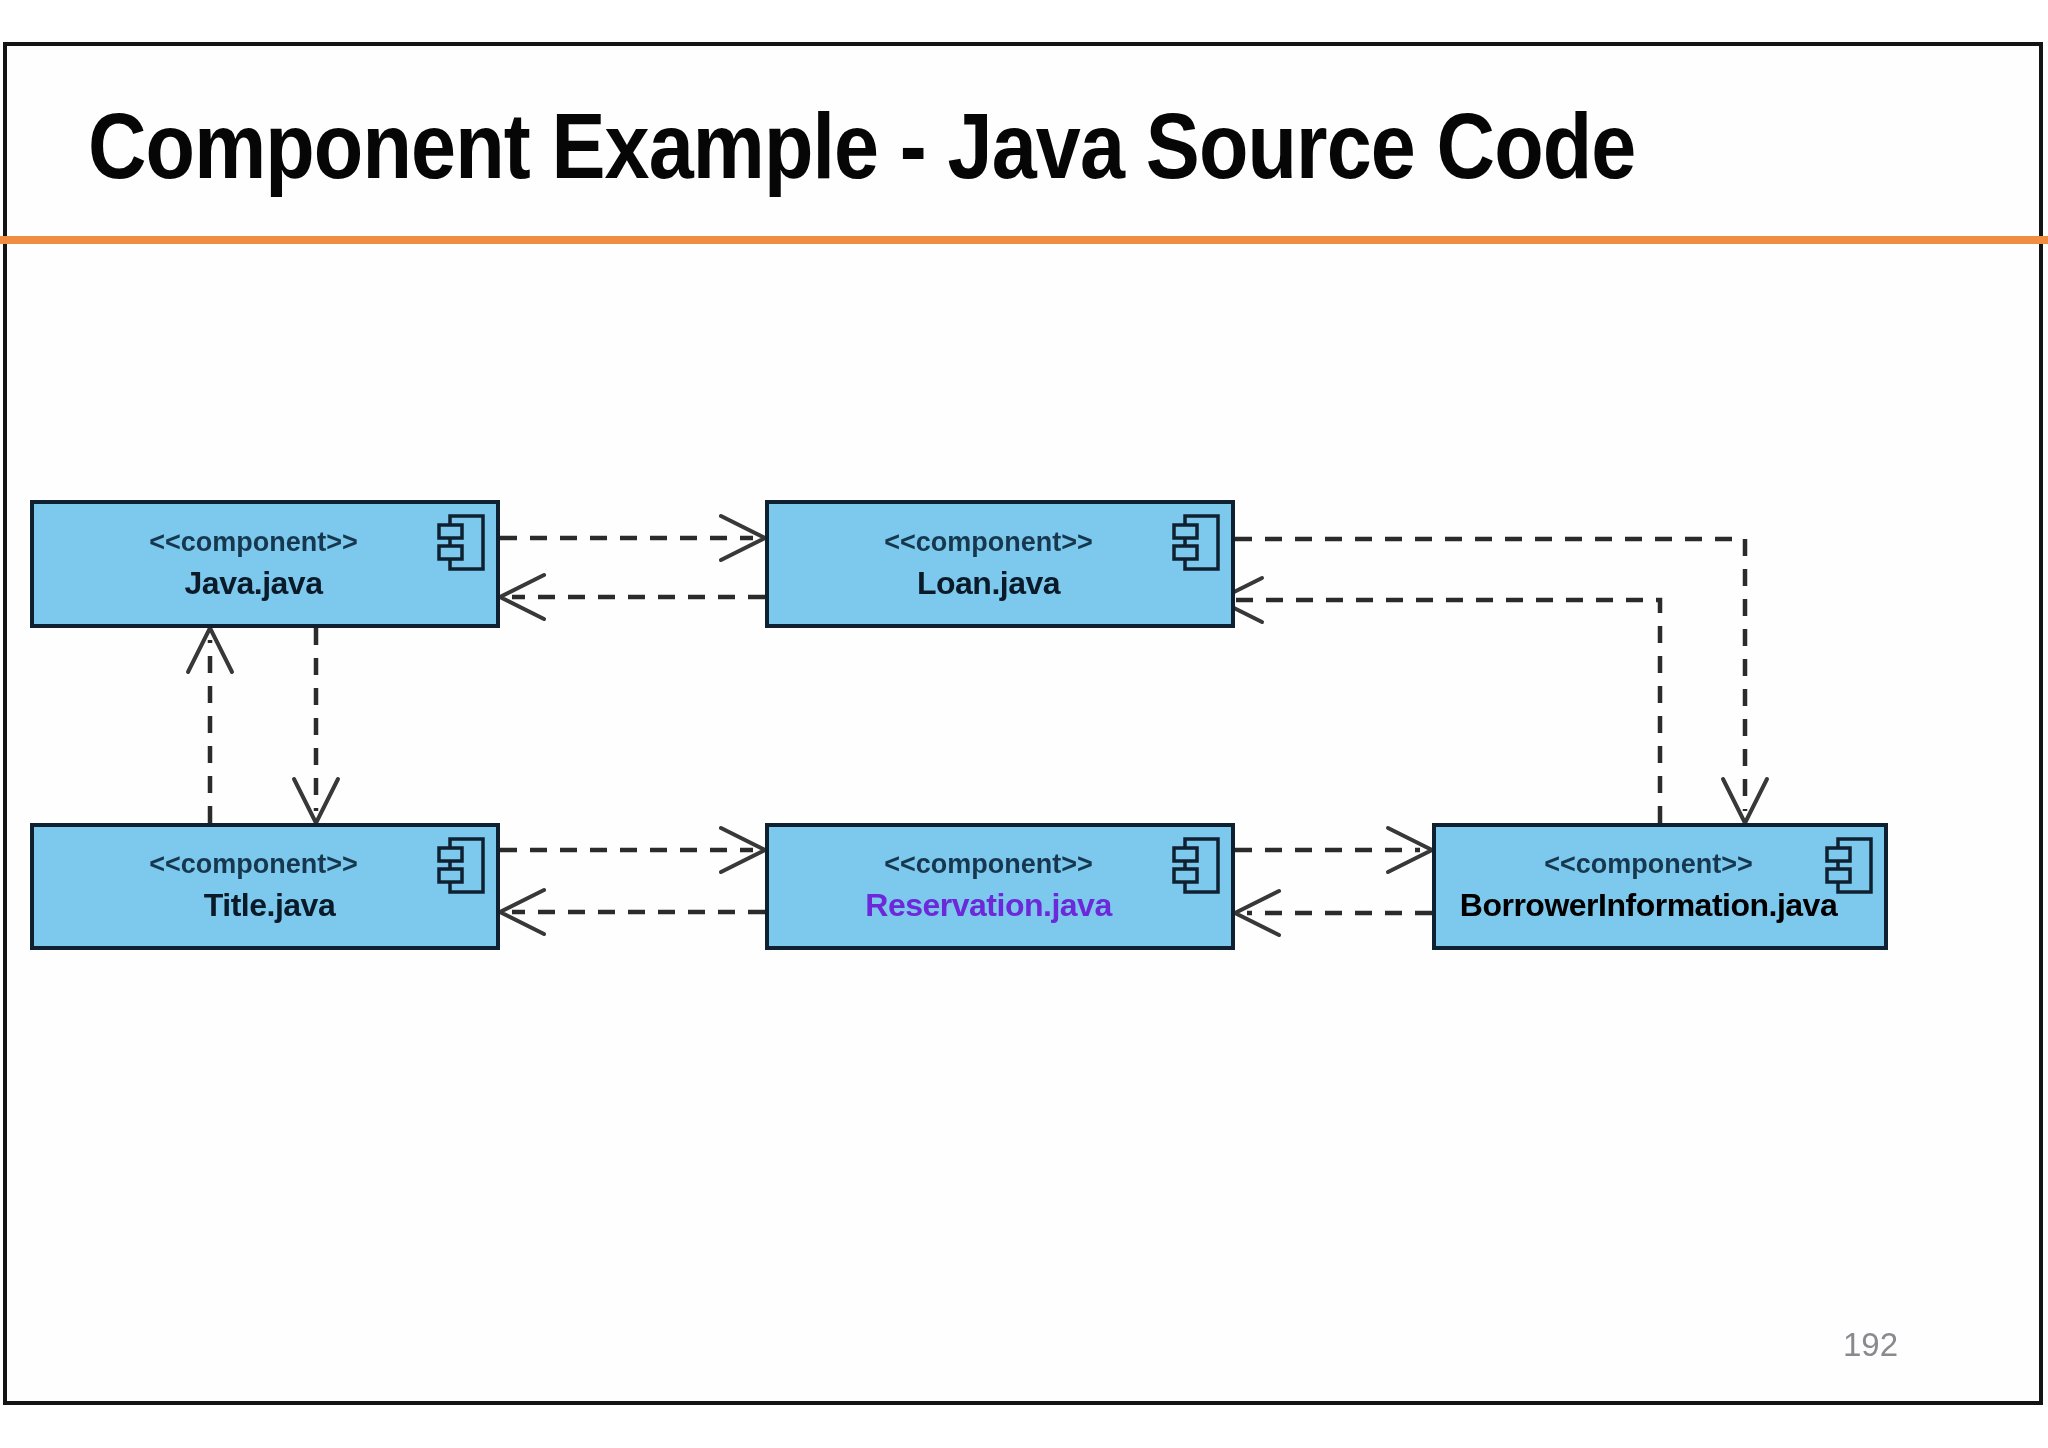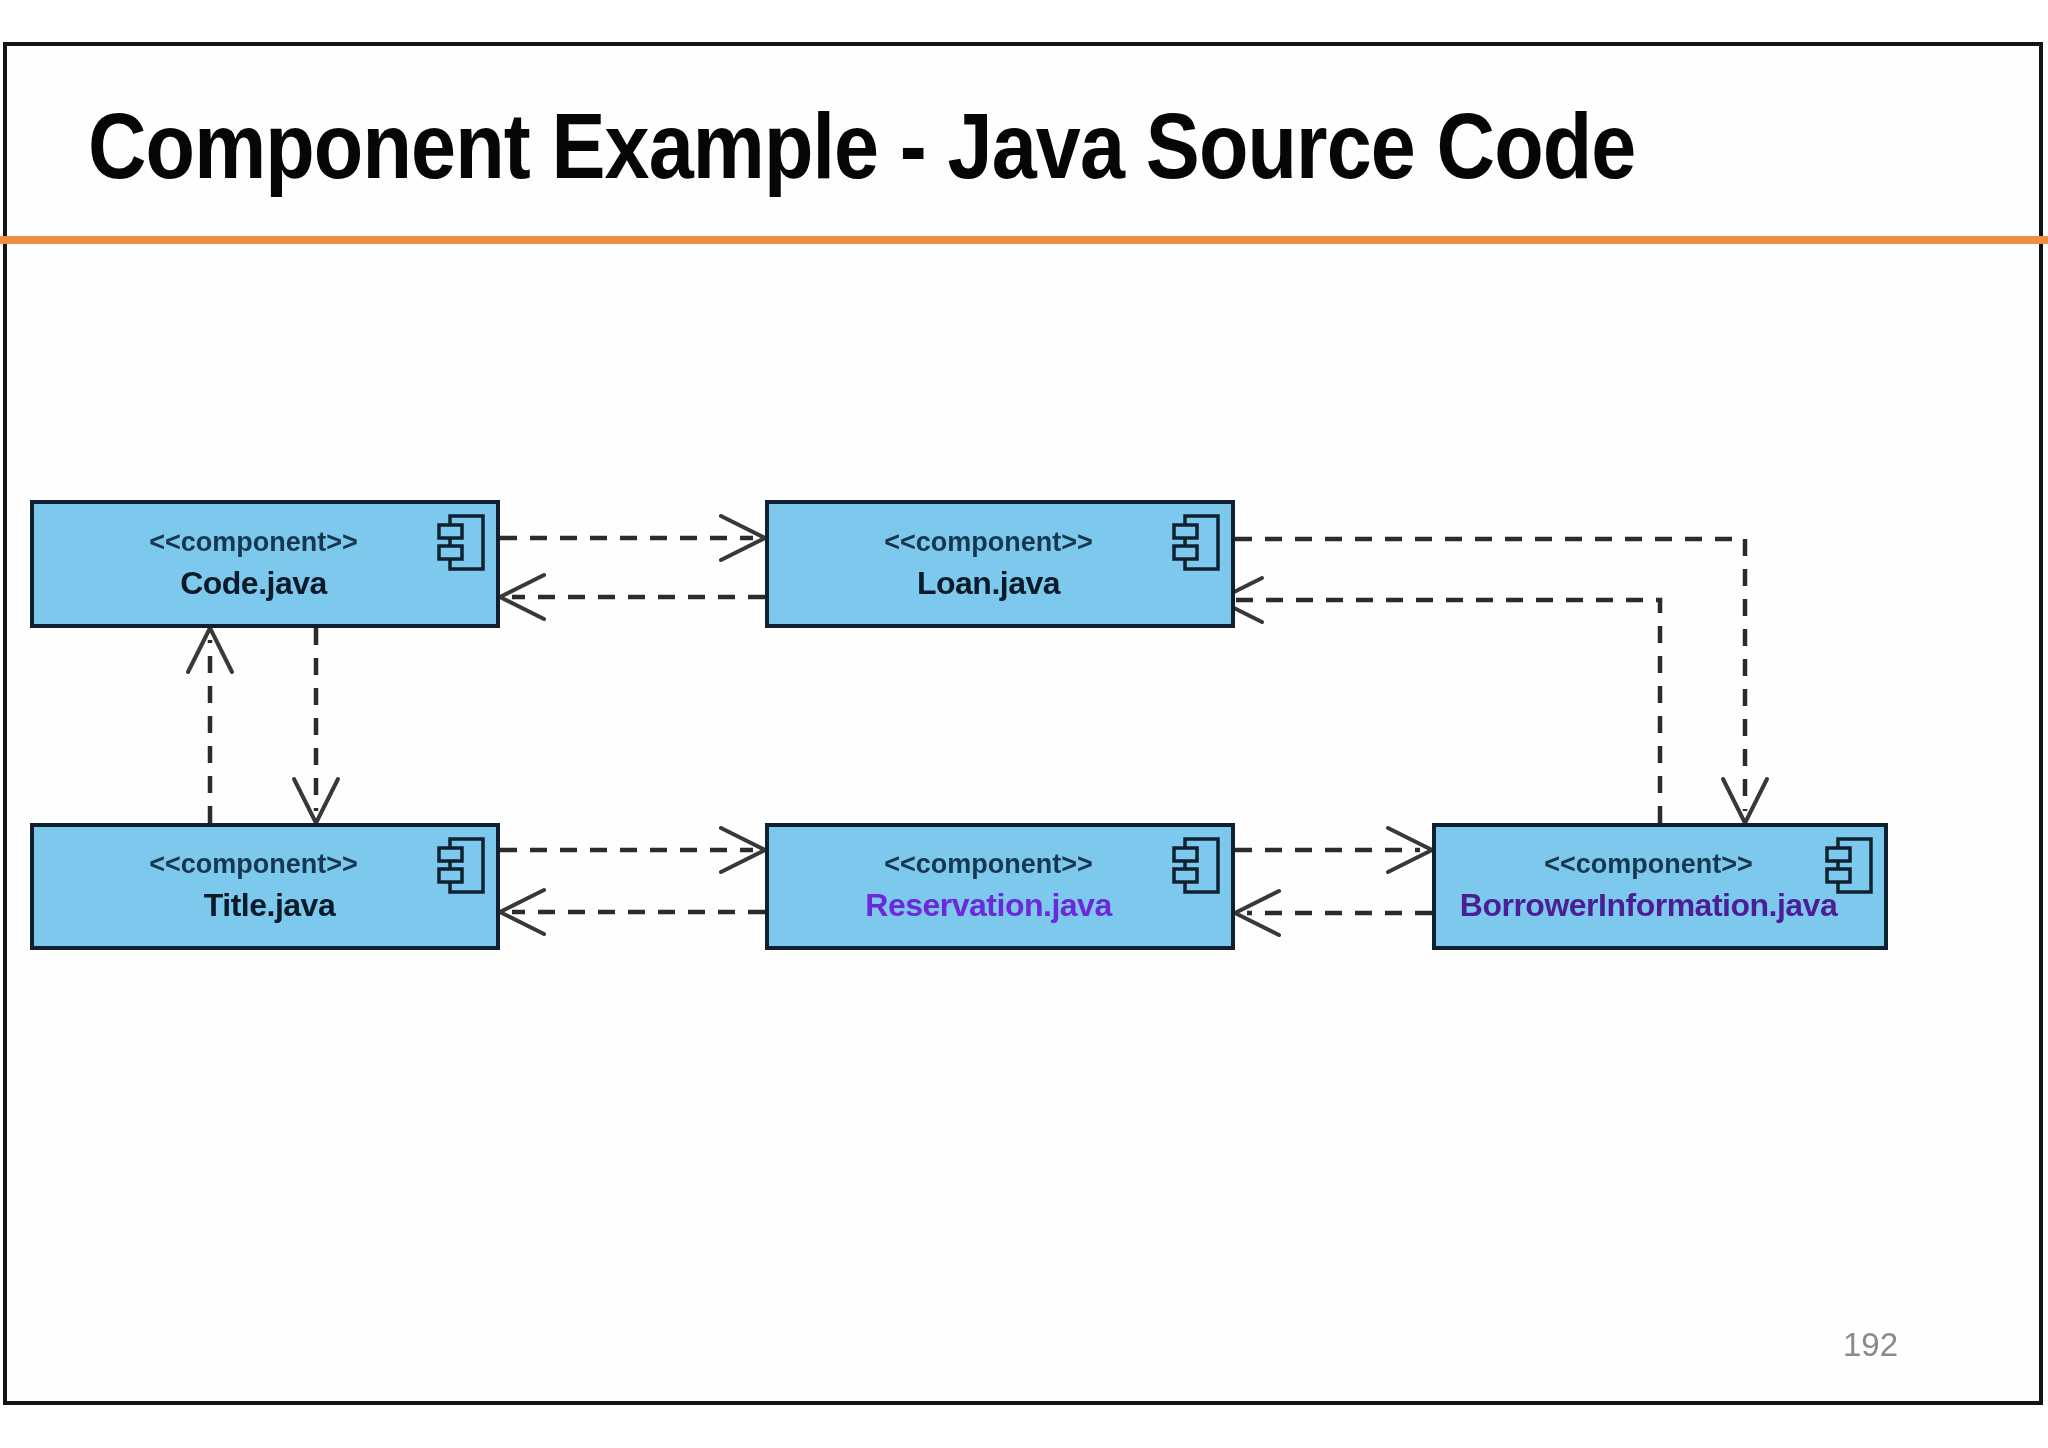--- a/index.html
+++ b/index.html
@@ -64,21 +64,21 @@
     <path d="M 1279 891 L 1235 913 L 1279 935" class="chevron"></path>
     <polyline points="1235,539 1745,539 1745,811" class="dash" stroke="#2B2B2B"></polyline>
     <path d="M 1723 779 L 1745 823 L 1767 779" class="chevron"></path>
     <polyline points="1660,823 1660,600 1230,600" class="dash" stroke="#2B2B2B"></polyline>
     <path d="M 1262 578 L 1218 600 L 1262 622" class="chevron"></path>
   </svg>
 
 <div id="diagram-layer">
     <div class="component-box" style="left: 30px; top: 500px; width: 470px; height: 128px; background: rgb(124, 201, 237); border-color: rgb(15, 33, 48);">
       <div class="stereotype" style="color: rgb(23, 55, 78);">&lt;&lt;component&gt;&gt;</div>
-      <div class="component-name" style="color: rgb(10, 26, 40);">Code.java</div>
+      <div class="component-name" style="color: rgb(10, 26, 40);">Java.java</div>
       <svg width="50" height="60" viewBox="0 0 50 60" class="comp-icon">
         <rect x="13" y="3" width="33" height="53" fill="#7CC9ED" stroke="#0F2130" stroke-width="3.5"></rect>
         <rect x="2" y="12" width="23" height="13" fill="#7CC9ED" stroke="#0F2130" stroke-width="3.5"></rect>
         <rect x="2" y="33" width="23" height="13" fill="#7CC9ED" stroke="#0F2130" stroke-width="3.5"></rect>
       </svg>
     </div>
     <div class="component-box" style="left: 765px; top: 500px; width: 470px; height: 128px; background: rgb(124, 201, 237); border-color: rgb(15, 33, 48);">
       <div class="stereotype" style="color: rgb(23, 55, 78);">&lt;&lt;component&gt;&gt;</div>
       <div class="component-name" style="color: rgb(10, 26, 40);">Loan.java</div>
       <svg width="50" height="60" viewBox="0 0 50 60" class="comp-icon">
@@ -100,21 +100,21 @@
       <div class="stereotype" style="color: rgb(23, 55, 78);">&lt;&lt;component&gt;&gt;</div>
       <div class="component-name" style="color: #6d28d9;">Reservation.java</div>
       <svg width="50" height="60" viewBox="0 0 50 60" class="comp-icon">
         <rect x="13" y="3" width="33" height="53" fill="#7CC9ED" stroke="#0F2130" stroke-width="3.5"></rect>
         <rect x="2" y="12" width="23" height="13" fill="#7CC9ED" stroke="#0F2130" stroke-width="3.5"></rect>
         <rect x="2" y="33" width="23" height="13" fill="#7CC9ED" stroke="#0F2130" stroke-width="3.5"></rect>
       </svg>
     </div>
     <div class="component-box" style="left: 1432px; top: 823px; width: 456px; height: 127px; background: rgb(124, 201, 237); border-color: rgb(15, 33, 48);">
       <div class="stereotype" style="color: rgb(23, 55, 78);">&lt;&lt;component&gt;&gt;</div>
-      <div class="component-name" style="color: #4c1d95;">BorrowerInformation.java</div>
+      <div class="component-name" style="color: #000000;">BorrowerInformation.java</div>
       <svg width="50" height="60" viewBox="0 0 50 60" class="comp-icon">
         <rect x="13" y="3" width="33" height="53" fill="#7CC9ED" stroke="#0F2130" stroke-width="3.5"></rect>
         <rect x="2" y="12" width="23" height="13" fill="#7CC9ED" stroke="#0F2130" stroke-width="3.5"></rect>
         <rect x="2" y="33" width="23" height="13" fill="#7CC9ED" stroke="#0F2130" stroke-width="3.5"></rect>
       </svg>
     </div>
   </div>
 
 <div class="page-number">192</div>
 

